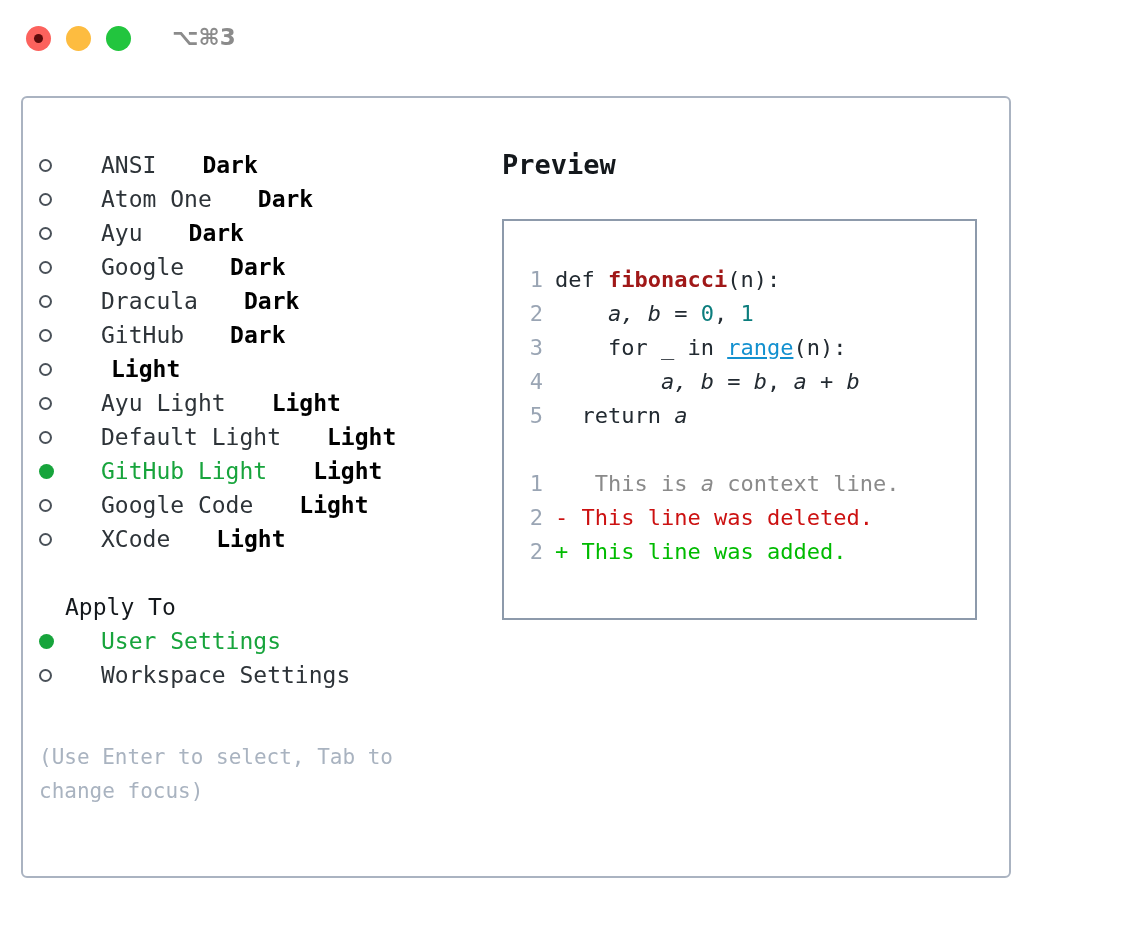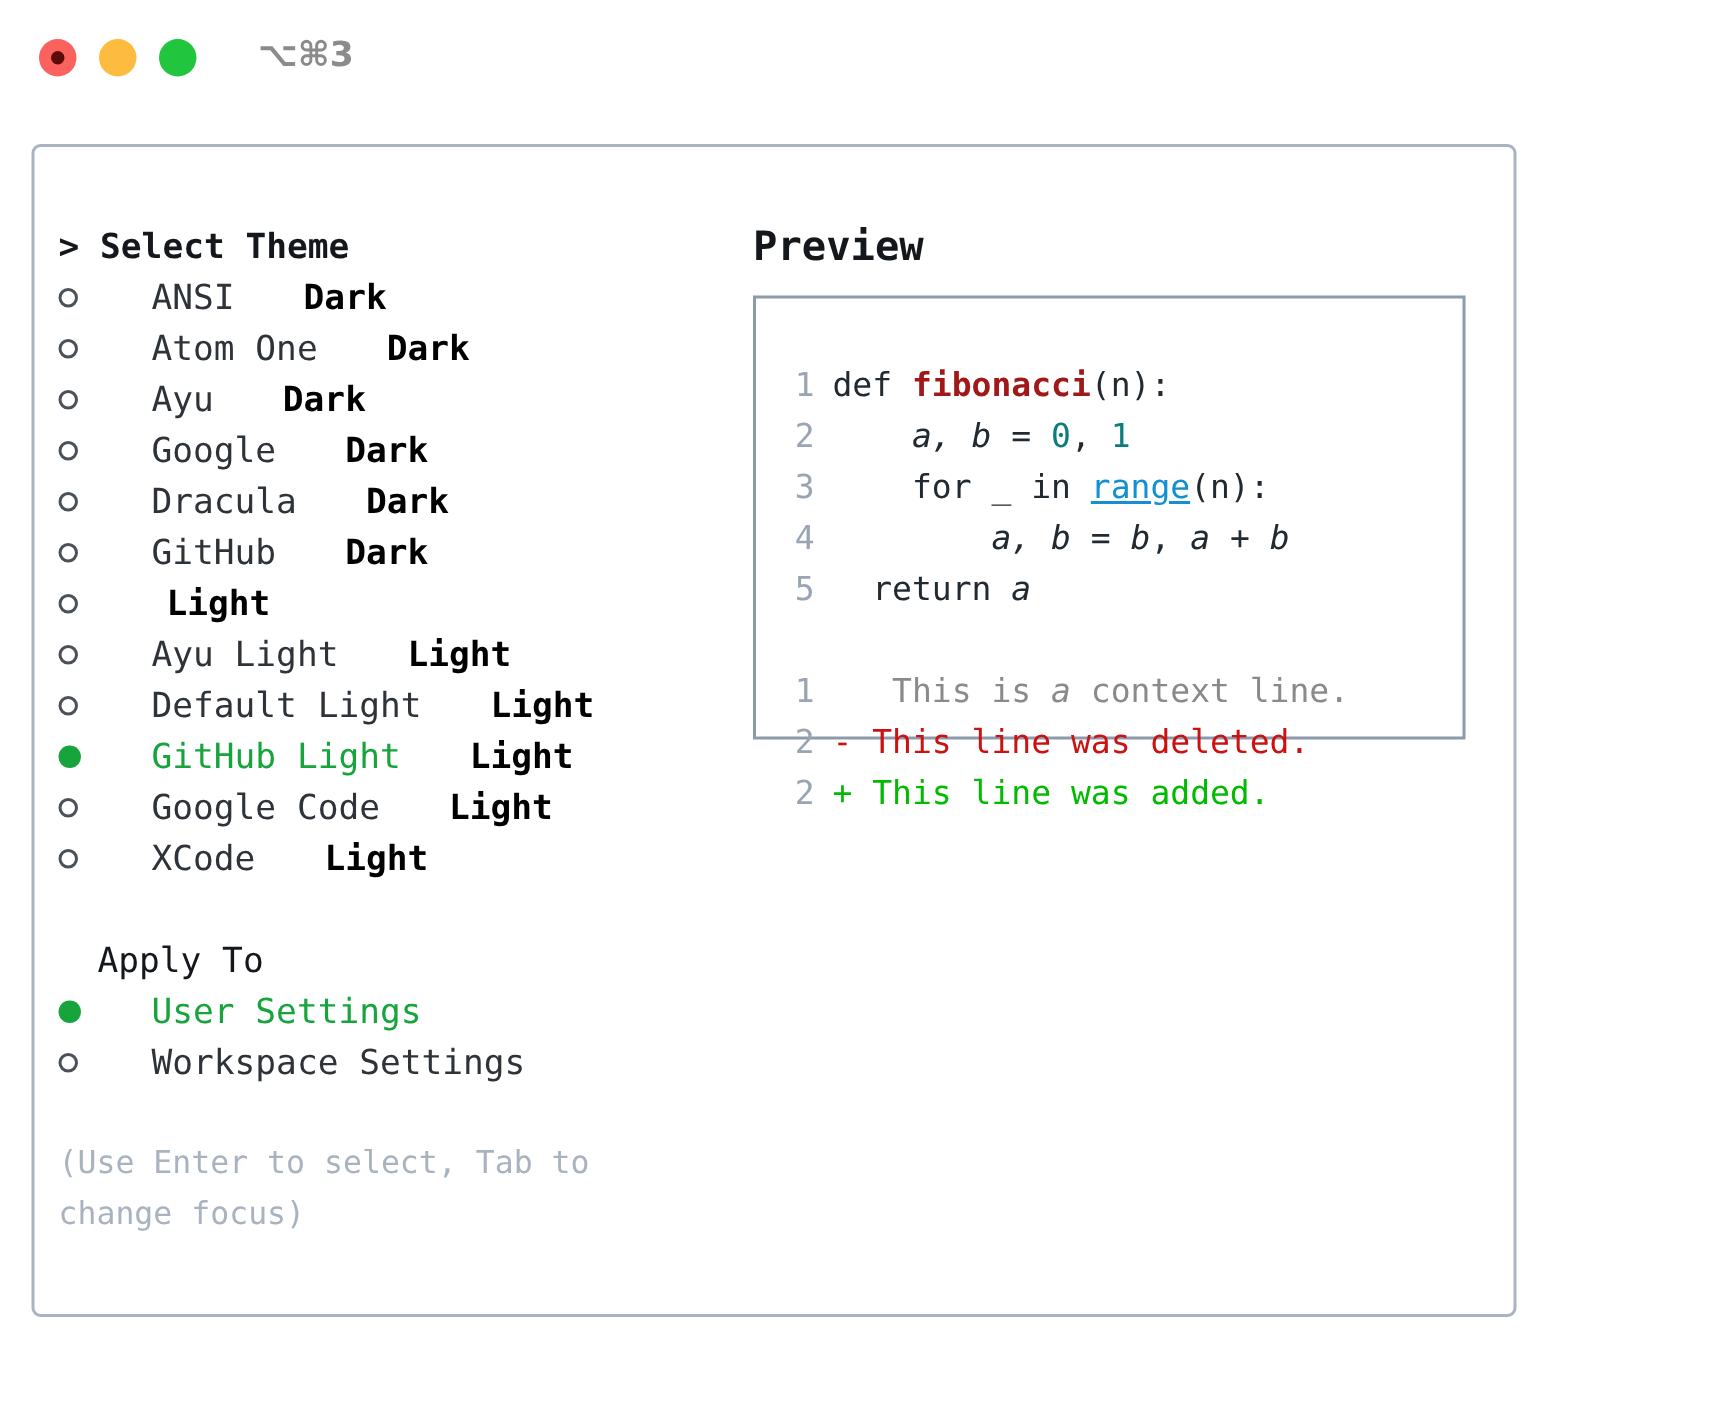--- a/index.html
+++ b/index.html
@@ -151,21 +151,21 @@
   .apply-header {
     font-size: 23px;
     color: #14181c;
     height: 34px;
     line-height: 34px;
     padding-left: 26px;
     white-space: pre;
   }
 
   .hint {
-    margin-top: 32px;
+    margin-top: 48px;
     font-size: 21px;
     line-height: 34px;
     color: #a9b3c0;
     width: 400px;
     white-space: pre-wrap;
   }
 
   
   .right-col {
     position: absolute;
@@ -174,23 +174,23 @@
     width: 490px;
   }
   .preview-title {
     font-size: 27px;
     font-weight: bold;
     color: #14181c;
     height: 34px;
     line-height: 34px;
   }
   .preview-box {
-    margin-top: 15px;
+    margin-top: 37px;
     width: 475px;
-    height: 296px;
+    height: 401px;
     border: 2px solid #8d9aab;
     box-sizing: border-box;
     background: #ffffff;
     position: relative;
   }
   .code {
     position: absolute;
     left: 17px;
     top: 42px;
     font-size: 22px;
@@ -229,21 +229,20 @@
       <div class="light green"></div>
     </div>
     <div class="shortcut">⌥⌘3</div>
   </div>
 
   <div class="panel">
     <div class="columns">
 
       <div class="left-col">
 
-        <div class="section-header bold"><span class="caret">&gt;</span><span> </span><span>Select Theme</span></div>
 
         <div id="theme-list">
             <div class="opt-row"><span class="marker"><span class="ring"></span></span><span class="opt-name">ANSI</span><span class="opt-tag">Dark</span></div>
             <div class="opt-row"><span class="marker"><span class="ring"></span></span><span class="opt-name">Atom One</span><span class="opt-tag">Dark</span></div>
             <div class="opt-row"><span class="marker"><span class="ring"></span></span><span class="opt-name">Ayu</span><span class="opt-tag">Dark</span></div>
             <div class="opt-row"><span class="marker"><span class="ring"></span></span><span class="opt-name">Google</span><span class="opt-tag">Dark</span></div>
             <div class="opt-row"><span class="marker"><span class="ring"></span></span><span class="opt-name">Dracula</span><span class="opt-tag">Dark</span></div>
             <div class="opt-row"><span class="marker"><span class="ring"></span></span><span class="opt-name">GitHub</span><span class="opt-tag">Dark</span></div>
             <div class="opt-row"><span class="marker"><span class="ring"></span></span><span class="opt-tag">Light</span></div>
             <div class="opt-row"><span class="marker"><span class="ring"></span></span><span class="opt-name">Ayu Light</span><span class="opt-tag">Light</span></div>

